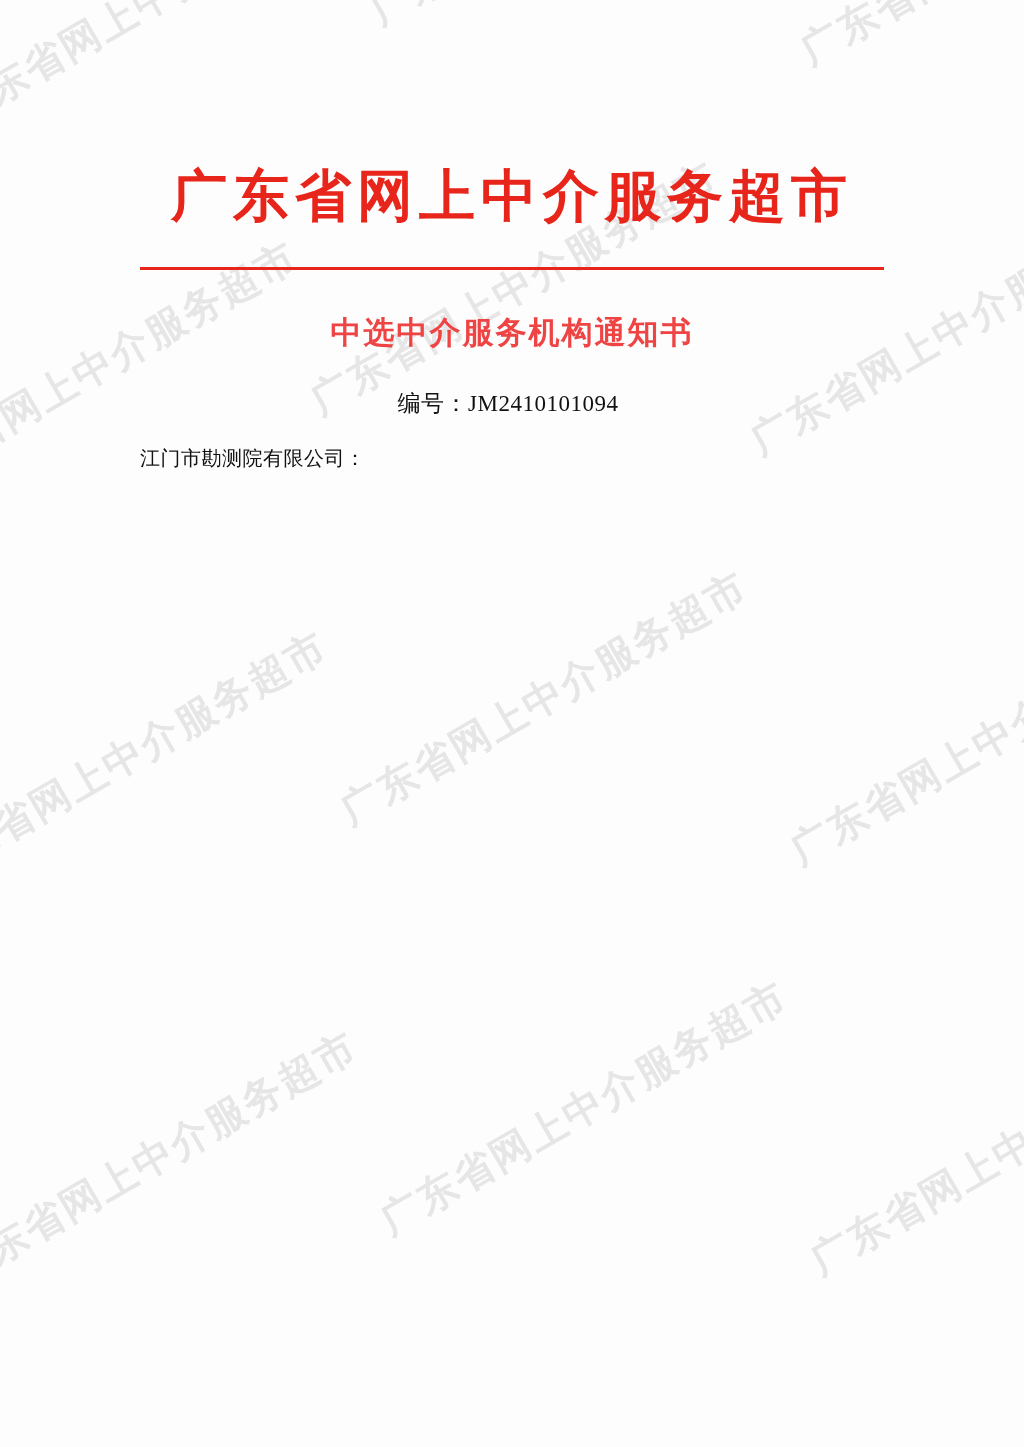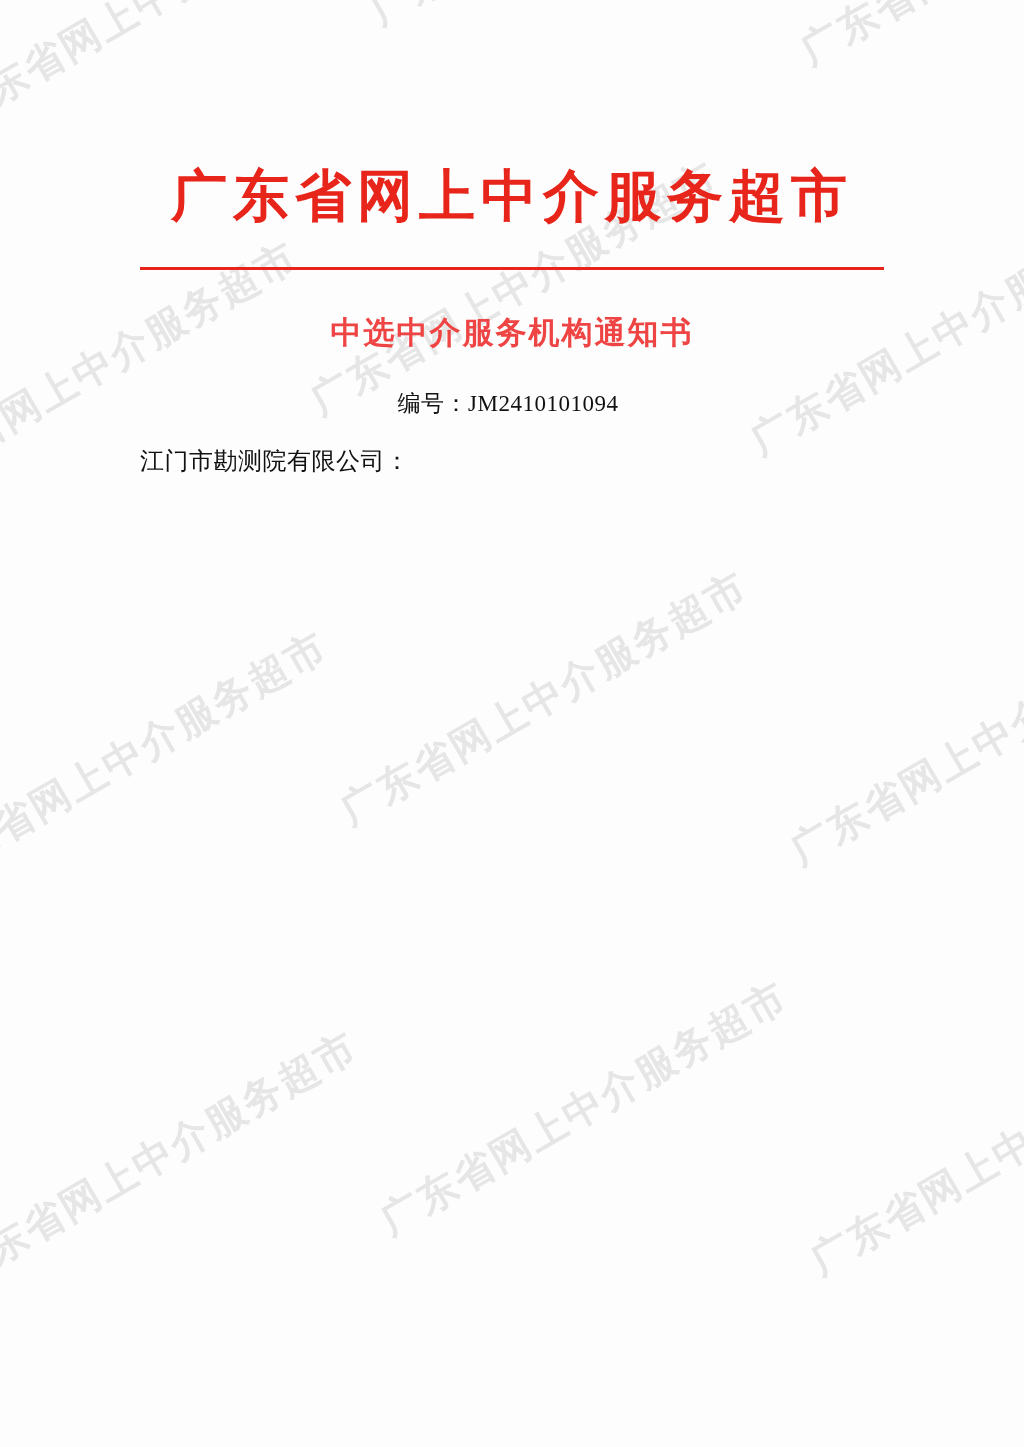--- a/index.html
+++ b/index.html
@@ -68,21 +68,21 @@
   }
   .doc-number {
     text-align: center;
     font-size: 23px;
     color: #111;
     margin-top: 34px;
     padding-right: 8px;
     letter-spacing: 0.5px;
   }
   .addressee {
-    font-size: 24px;
+    font-size: 20px;
     color: #111;
     margin-top: 26px;
     letter-spacing: 0.5px;
   }
   .body-para {
     font-size: 23.5px;
     color: #111;
     line-height: 2.0;
     text-align: justify;
     text-justify: inter-ideograph;

